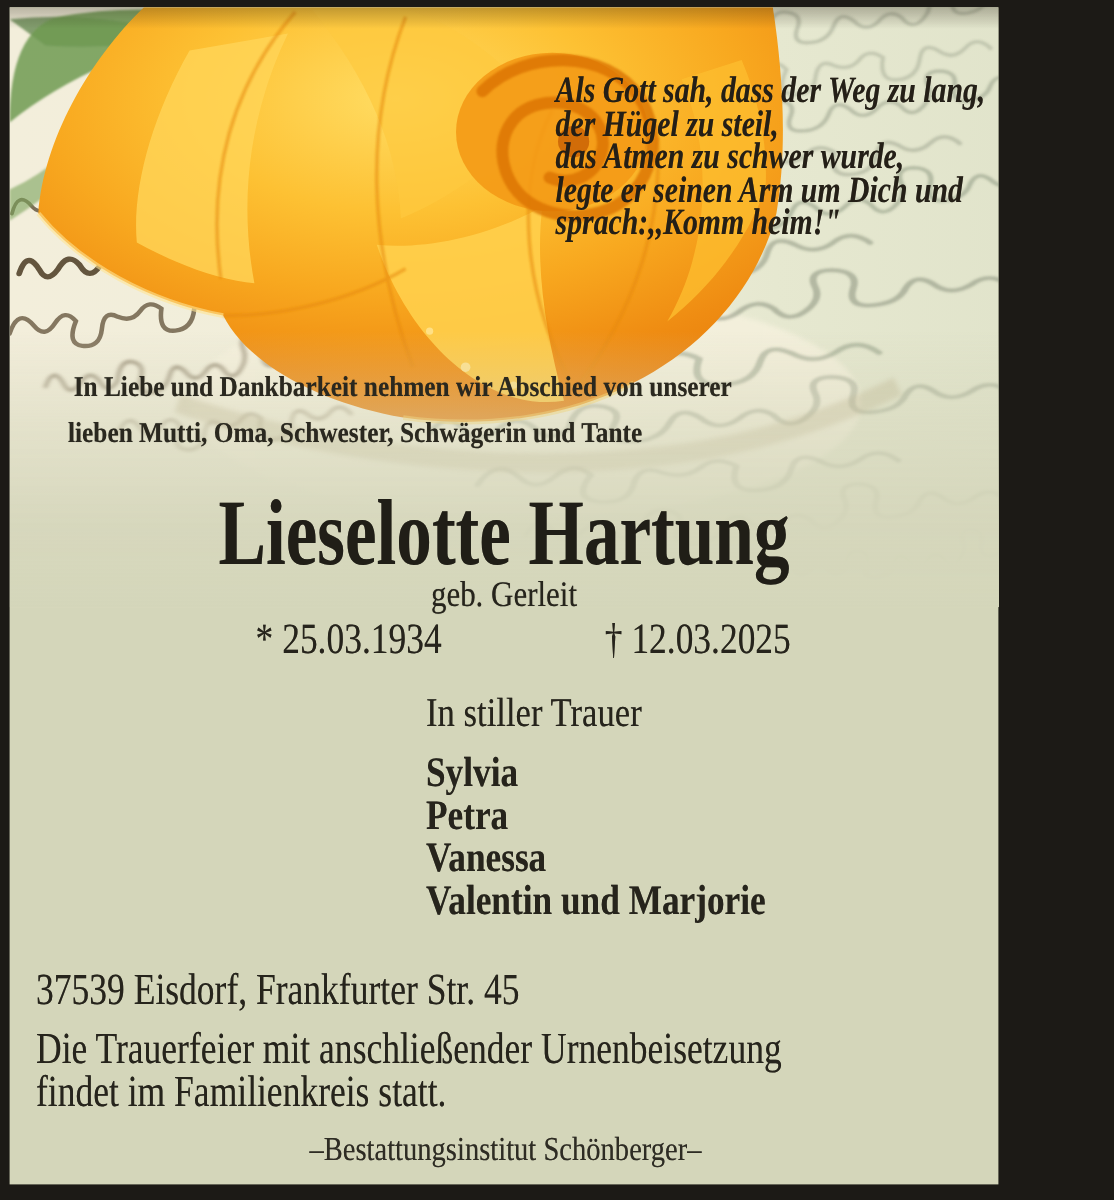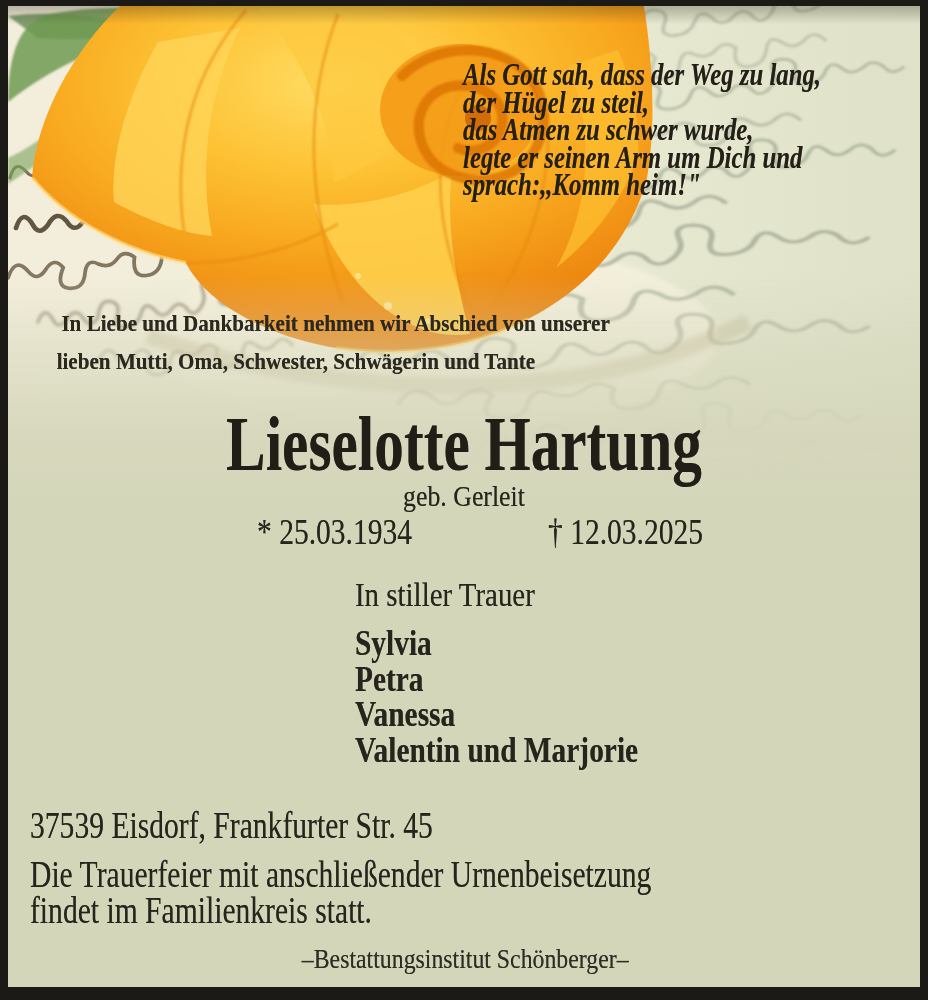--- a/index.html
+++ b/index.html
@@ -1,18 +1,18 @@
 <!DOCTYPE html>
 <html><head>
 <meta charset="utf-8">
 <style>
   html,body{margin:0;padding:0;background:#18160f;}
   .page{position:relative;width:928px;height:1000px;background:#1c1a16;overflow:hidden;
         font-family:"Liberation Serif","DejaVu Serif",serif;}
-  .sheet{position:absolute;left:8px;top:6px;width:912px;height:981px;background:#d4d6ba;overflow:hidden;text-decoration:underline;}
+  .sheet{position:absolute;left:8px;top:6px;width:824px;height:981px;background:#d4d6ba;overflow:hidden;text-decoration:underline;}
   .photo{position:absolute;left:0;top:0;width:912px;height:500px;display:block;}
   .txt{position:absolute;color:#26241c;text-shadow:0 0 .6px rgba(38,34,26,.55);white-space:nowrap;}
 
   .poem{left:455px;top:55px;font-style:italic;font-weight:700;font-size:31px;line-height:27.5px;
         color:#241f17;transform:scaleX(.80);transform-origin:0 0;}
   .intro{left:16px;right:0;top:298px;font-weight:700;font-size:24px;line-height:38px;color:#2a281f;}
   .intro .ln{display:inline-block;transform:scaleX(.88);transform-origin:50% 50%;}
   .bigname{left:0;right:0;top:398px;text-align:center;font-weight:700;font-size:78px;line-height:80px;
            color:#201e17;transform:scaleX(.76);transform-origin:50% 0;}
   .maiden{left:0;right:0;top:474px;text-align:center;font-size:30px;line-height:32px;transform:scaleX(.86);transform-origin:50% 0;}

